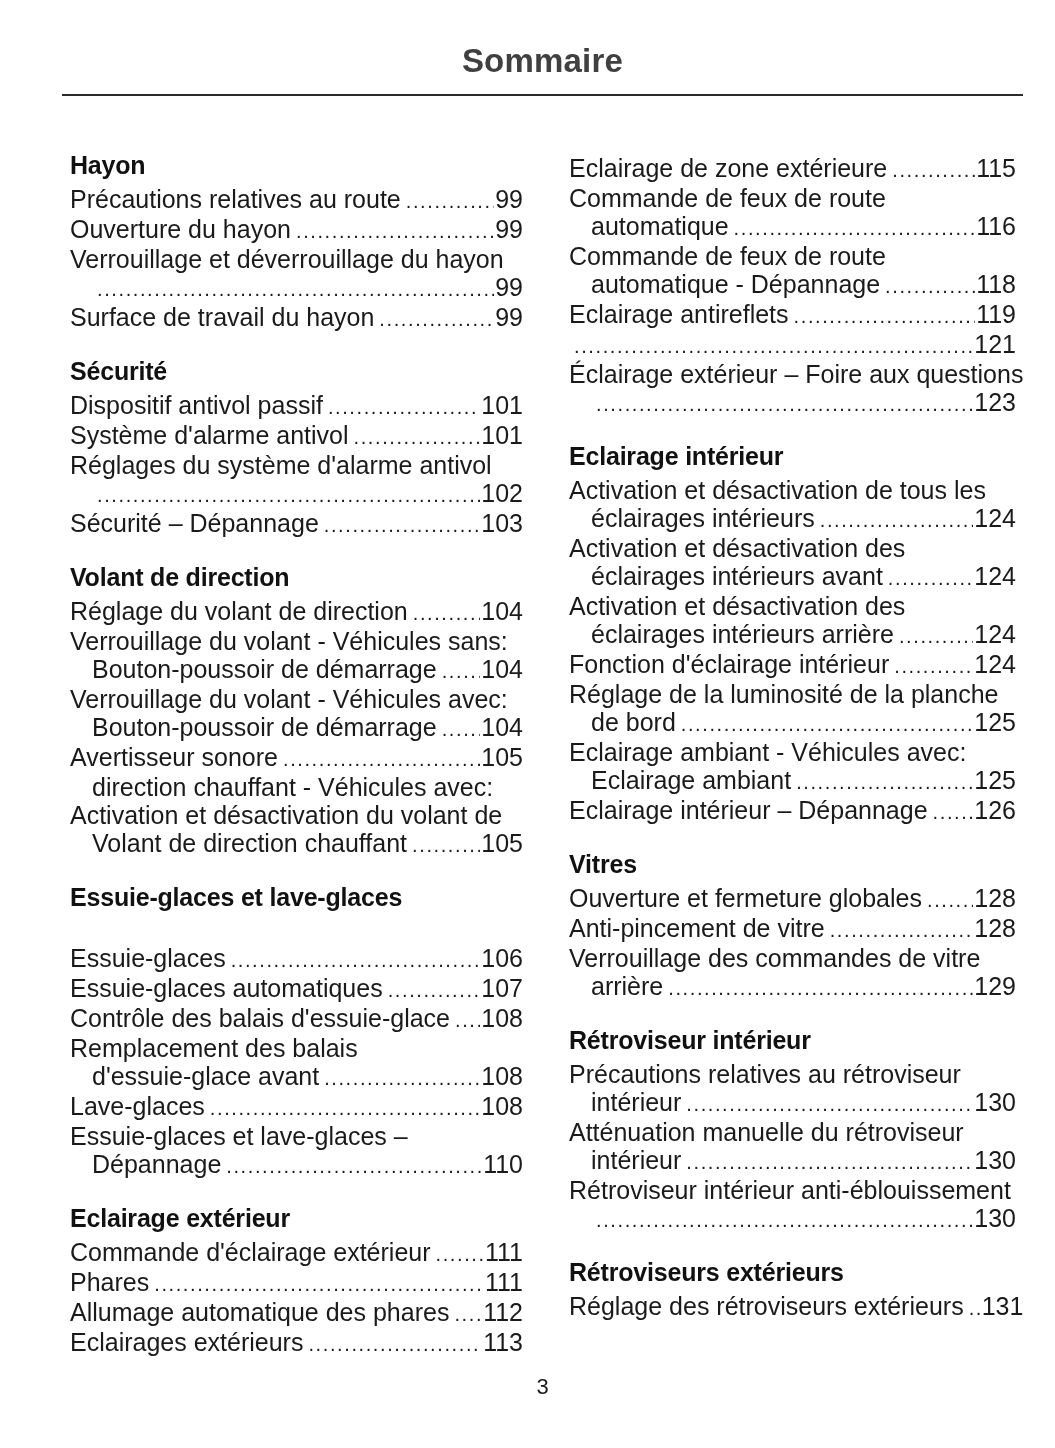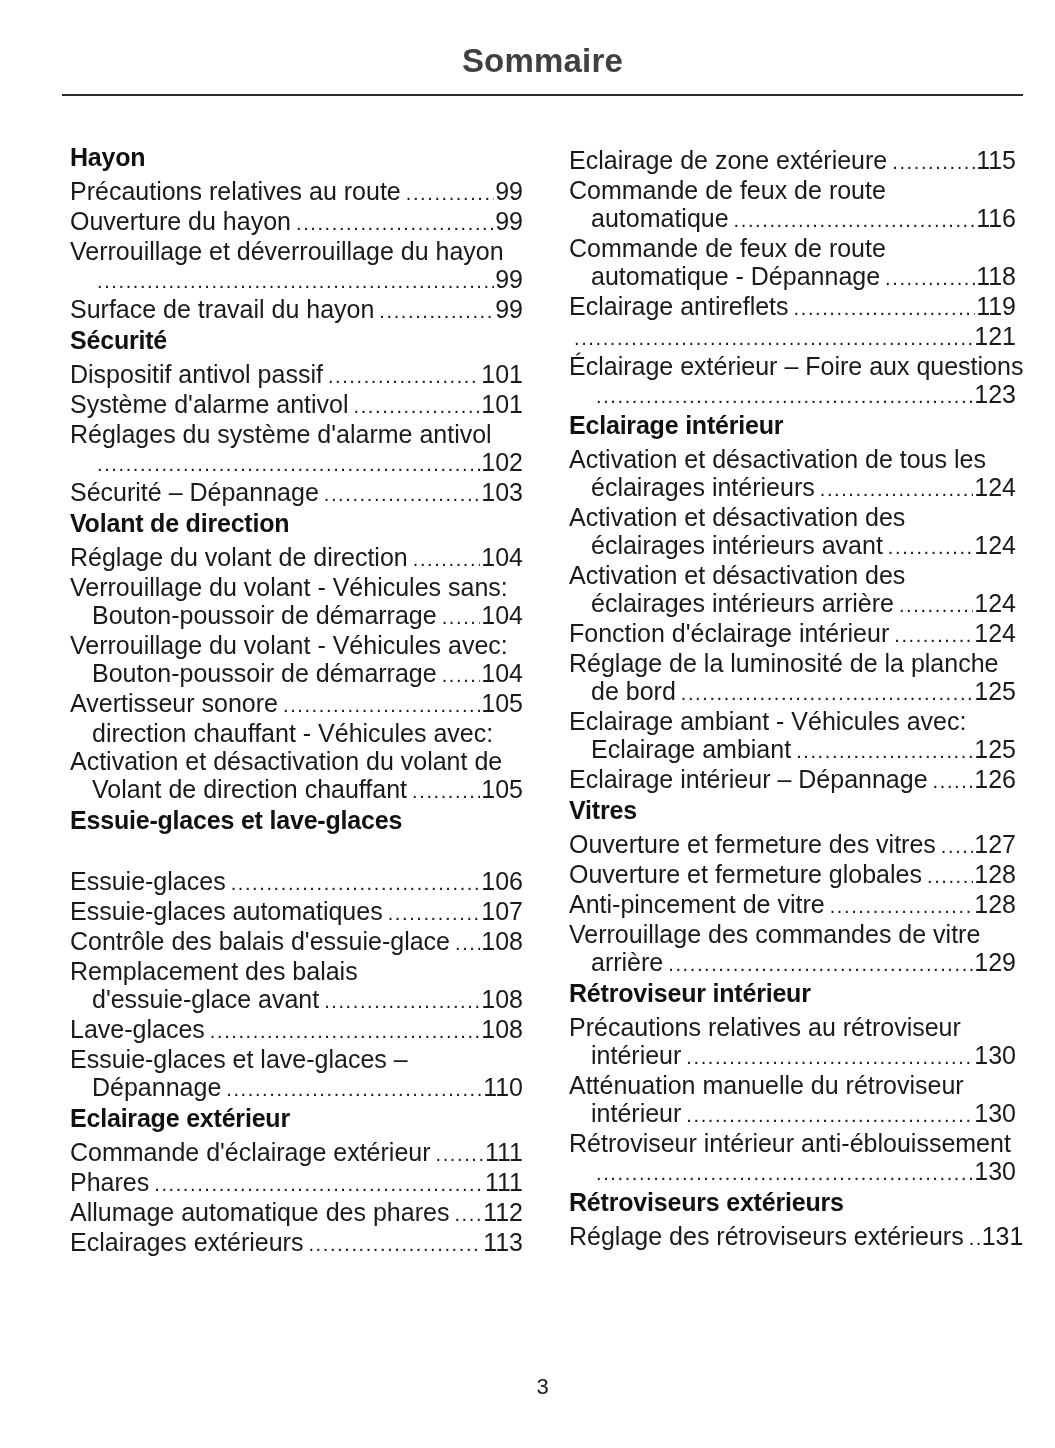--- a/index.html
+++ b/index.html
@@ -40,22 +40,22 @@
     margin-top: 46px;
     padding-left: 70px;
     padding-right: 39px;
     gap: 46px;
   }
   .col { flex: 0 0 auto; }
   .col-left  { width: 453px; }
   .col-right { width: 447px; padding-top: 4px; }
 
   
-  .toc-section { }
-  .col .toc-section:first-child { margin-top: 0; }
+  .toc-section { margin-top: 23px; }
+  .col .toc-section:first-child { margin-top: 8px; }
   .section-heading {
     margin: 0 0 5px 0;
     font-size: 25px;
     line-height: 30px;
     font-weight: bold;
     letter-spacing: -0.2px;
     color: #111;
   }
   .toc-section.extra-gap .section-heading { margin-bottom: 32px; }
 
@@ -388,27 +388,20 @@
               <span class="entry-text">Eclairage intérieur – Dépannage</span>
               <span class="leader"></span>
               <span class="page-num">126</span>
             </div>
           </div>
         </section>
         <section class="toc-section">
           <h2 class="section-heading">Vitres</h2>
           <div class="entry">
             <div class="line last">
-              <span class="entry-text">Ouverture et fermeture des vitres</span>
-              <span class="leader"></span>
-              <span class="page-num">127</span>
-            </div>
-          </div>
-          <div class="entry">
-            <div class="line last">
               <span class="entry-text">Ouverture et fermeture globales</span>
               <span class="leader"></span>
               <span class="page-num">128</span>
             </div>
           </div>
           <div class="entry">
             <div class="line last">
               <span class="entry-text">Anti-pincement de vitre</span>
               <span class="leader"></span>
               <span class="page-num">128</span>

